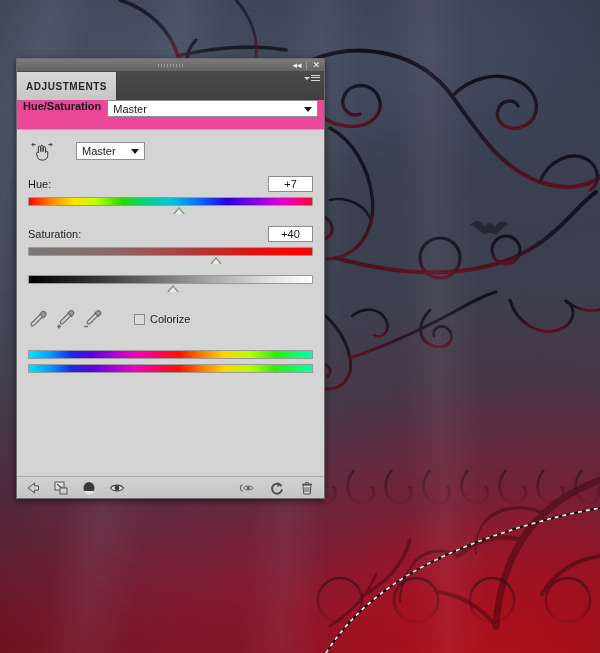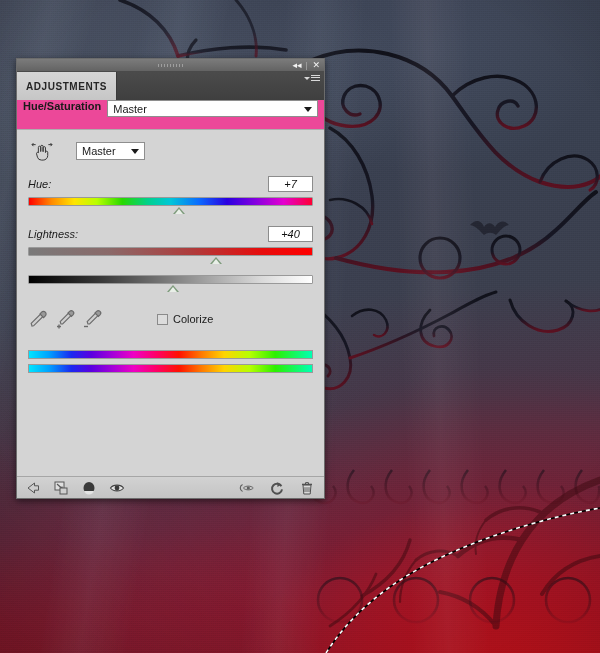--- a/index.html
+++ b/index.html
@@ -153,21 +153,21 @@
   
   #panel-body { padding: 10px 11px 0 11px; }
 
   #channel-row { display: flex; align-items: center; height: 22px; margin-bottom: 13px; }
   #scrub-tool {
     width: 22px; height: 20px; margin-left: 3px; margin-right: 23px;
     cursor: pointer;
   }
   #channel-combo { width: 69px; height: 18px; }
 
-  .slider-block { margin-bottom: 11px; font-style: italic; }
+  .slider-block { margin-bottom: 11px; }
   .slider-head { display: flex; align-items: center; justify-content: space-between; height: 17px; }
   .slider-label { font-size: 11px; color: #1a1a1a; }
   .value-box {
     width: 45px; height: 16px;
     background: #fff; border: 1px solid #8c8c8c;
     font-size: 11px; color: #111;
     display: flex; align-items: center; justify-content: center;
     cursor: text;
   }
   .value-box.left { justify-content: flex-start; padding-left: 5px; }
@@ -204,21 +204,21 @@
     left: -4px; top: 2px;
     width: 0; height: 0;
     border-left: 4px solid transparent;
     border-right: 4px solid transparent;
     border-bottom: 5px solid #e9efe8;
   }
 
   
   #tool-row { display: flex; align-items: center; height: 22px; margin-top: 16px; }
   .eyedropper { width: 22px; height: 20px; margin-right: 5px; cursor: pointer; opacity: .82; }
-  #colorize-wrap { display: flex; align-items: center; margin-left: 48px; cursor: pointer; }
+  #colorize-wrap { display: flex; align-items: center; margin-left: 25px; cursor: pointer; }
   #colorize-box {
     width: 11px; height: 11px;
     background: #dcdcdc;
     border: 1px solid #8a8a8a;
     margin-right: 5px;
   }
   #colorize-label { font-size: 11px; color: #1a1a1a; }
 
   
   #strips { position: absolute; left: 11px; right: 11px; top: 291px; }
@@ -409,21 +409,21 @@
           <div class="value-box">+7</div>
         </div>
         <div class="track-wrap">
           <div class="track track-hue"></div>
           <div class="thumb" id="thumb-hue" style="left: 53%;"></div>
         </div>
       </div>
 
       <div class="slider-block">
         <div class="slider-head">
-          <span class="slider-label">Lightness:</span>
+          <span class="slider-label">Saturation:</span>
           <div class="value-box">+40</div>
         </div>
         <div class="track-wrap">
           <div class="track track-sat"></div>
           <div class="thumb" id="thumb-sat" style="left: 66%;"></div>
         </div>
       </div>
 
       <div class="slider-block">
         <div class="track-wrap">

